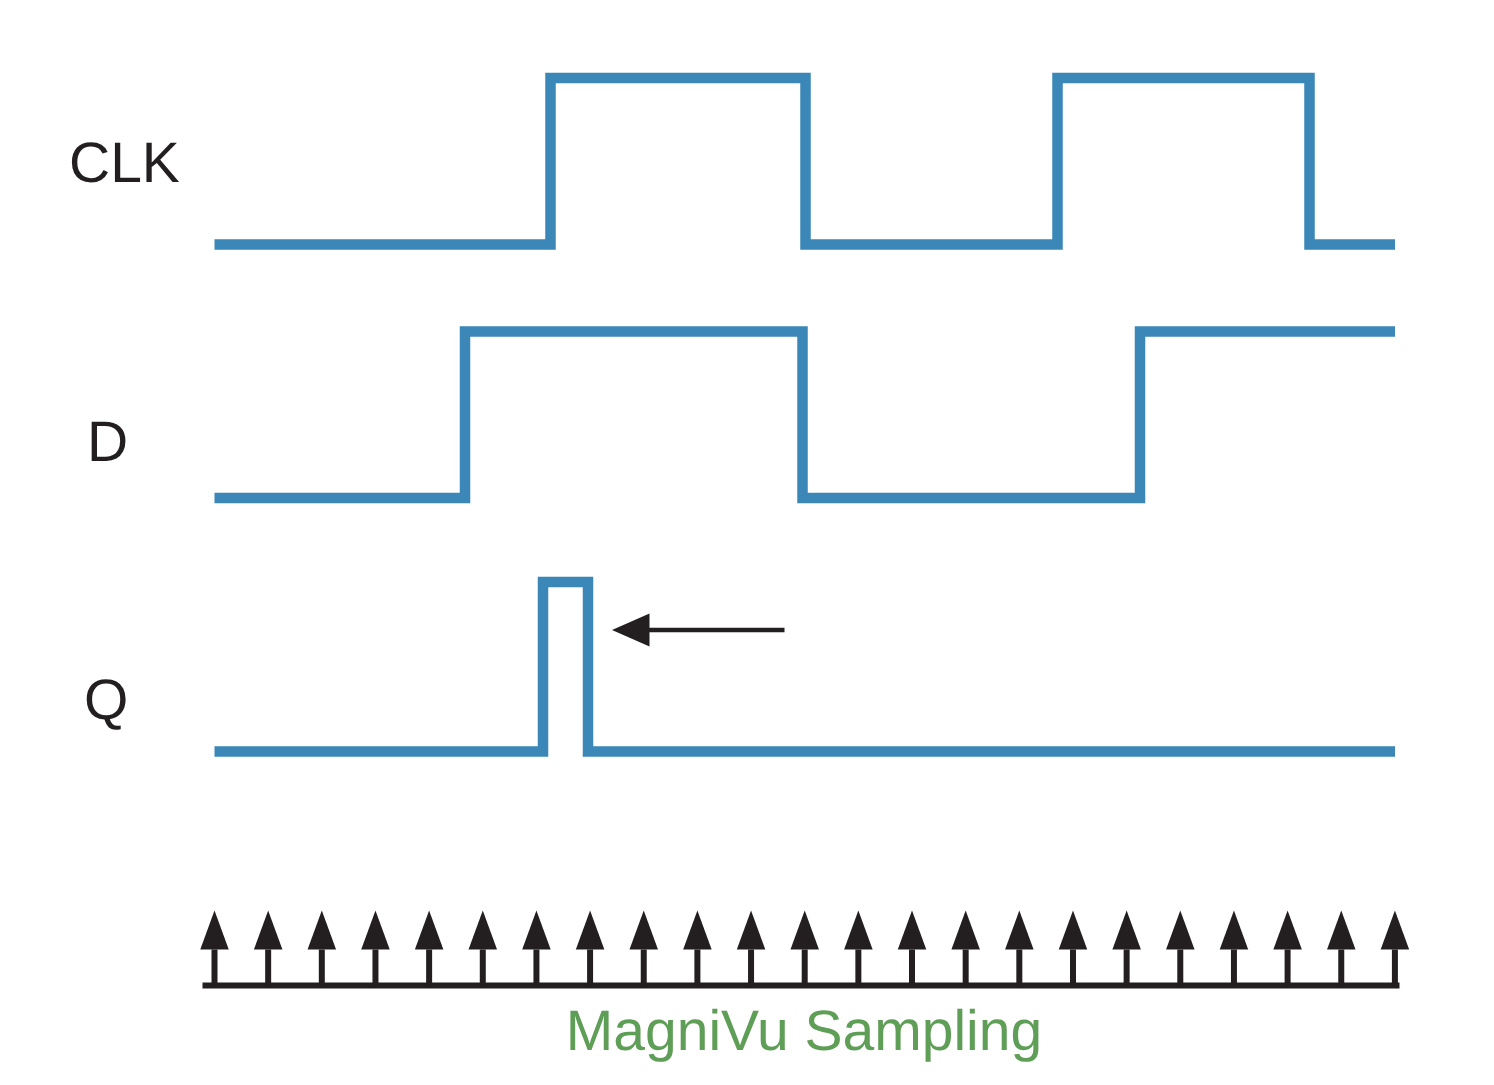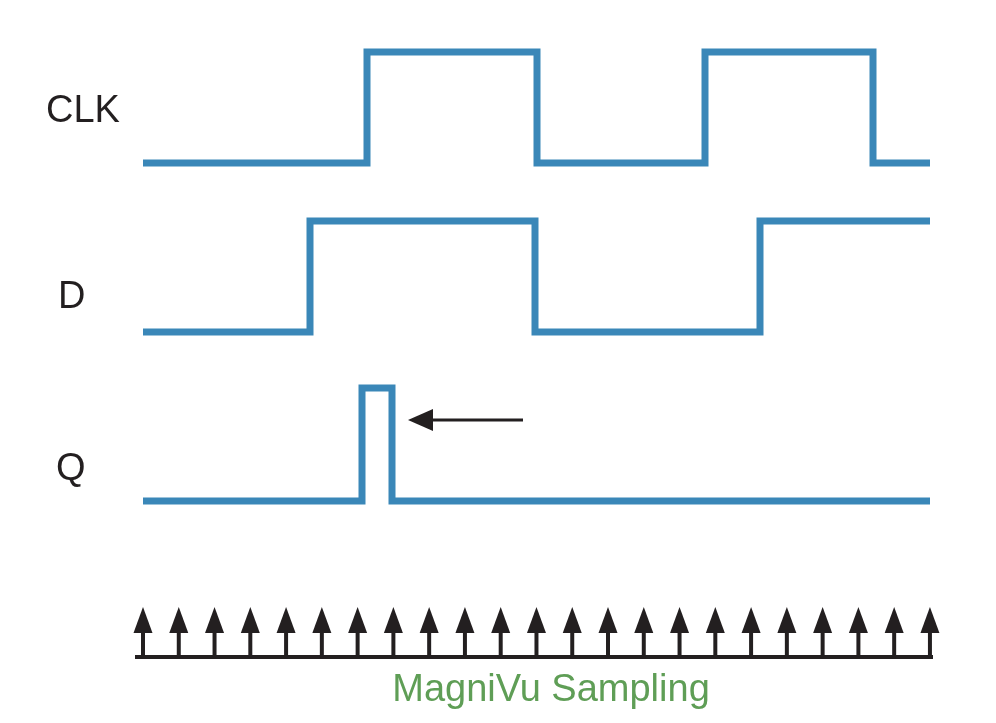--- a/index.html
+++ b/index.html
@@ -33,21 +33,20 @@
     line-height: 1;
     color: var(--ink-black);
     white-space: nowrap;
     letter-spacing: 0px;
   }
   .label.signal-name {}
   .label.annotation {}
   .label.sampling {
     color: var(--sampling-green);
     transform: translateX(-50%);
-    margin-left: 15px;
   }
   .pos-clk      { left: 46px;  top: 90px;  }
   .pos-d        { left: 58px;  top: 276px; }
   .pos-q        { left: 56px;  top: 448px; }
   .pos-glitch   { left: 537px; top: 398px; }
   .pos-sampling { left: 536px; top: 669px; }
 </style>
 </head>
 <body>
 

